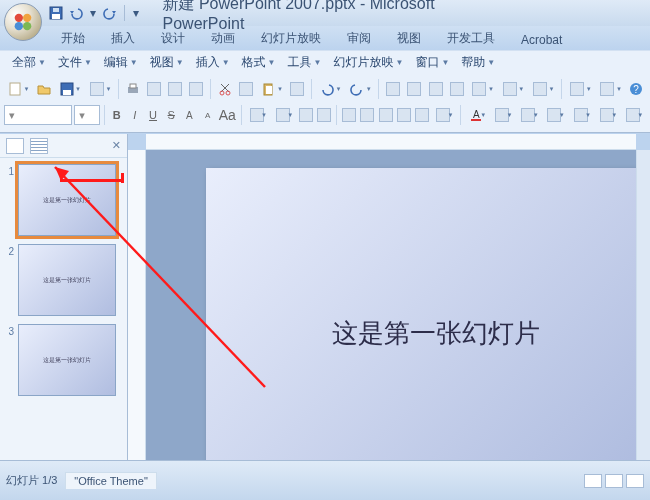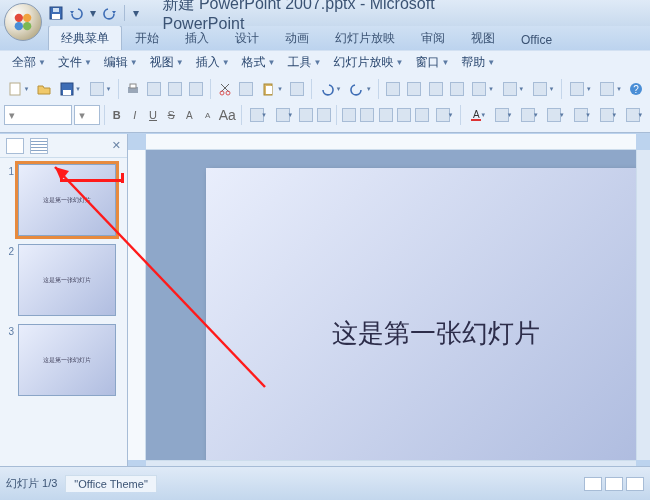--- a/index.html
+++ b/index.html
@@ -59,21 +59,21 @@
   .canvas { position:absolute; left:18px; right:14px; top:16px; bottom:14px; background:#8ea7c9; overflow:auto; }
   .slide { position:absolute; left:60px; top:18px; width:460px; height:330px; background:linear-gradient(135deg,#e9eefc,#aab8dd); box-shadow:3px 3px 6px rgba(0,0,0,.35); display:flex; align-items:center; justify-content:center; }
   .slide-text { font-size:26px; color:#2d2d4a; font-family:"SimSun",serif; }
   .scroll-v { position:absolute; right:0; top:16px; bottom:14px; width:14px; background:#dde8f5; border-left:1px solid #cdddec; }
   .scroll-h { position:absolute; left:18px; right:14px; bottom:0; height:14px; background:#dde8f5; border-top:1px solid #cdddec; }
   
   
   .notes { position:absolute; left:146px; right:14px; height:22px; bottom:4px; background:#fff; border:1px solid #a7bcd6; padding:2px 6px; font-size:12px; color:#333; display:flex; align-items:center; }
   
   
-  .statusbar { position:absolute; left:0; right:0; bottom:0; height:34px; background:linear-gradient(#dfeaf7,#c3d7ed); border-top:1px solid #a7bcd6; display:flex; align-items:center; padding:0 6px; font-size:11px; color:#3b5374; gap:8px; }
+  .statusbar { position:absolute; left:0; right:0; bottom:0; height:40px; background:linear-gradient(#dfeaf7,#c3d7ed); border-top:1px solid #a7bcd6; display:flex; align-items:center; padding:0 6px; font-size:11px; color:#3b5374; gap:8px; }
   .statusbar .tabbtn { padding:2px 8px; background:#eef4fb; border:1px solid #cdddec; border-bottom:none; }
   .statusbar .right { margin-left:auto; display:flex; gap:3px; }
   .view-btn { width:18px; height:14px; border:1px solid #a7bcd6; background:#fff; }
   
   
   .annot { position:absolute; pointer-events:none; z-index:50; }
   .underline { position:absolute; left:60px; top:46px; width:62px; height:3px; background:#ff1a1a; }
   .underline::after { content:""; position:absolute; right:-2px; top:-6px; width:3px; height:10px; background:#ff1a1a; }
   
   svg.arrow { position:absolute; left:35px; top:24px; width:250px; height:250px; overflow:visible; }
@@ -113,29 +113,29 @@
           <path d="M11 8 l2 -3 l-4 0 z" fill="#3e6db5"></path>
         </svg>
       </span>
     <span class="qat-divider"></span>
     <span class="qat-drop">▾</span>
   </div>
   <div class="title-text">新建 PowerPoint 2007.pptx - Microsoft PowerPoint</div>
 </div>
 
 <div class="ribbon-tabs">
-  <div class="tab active">经典菜单</div>
   <div class="tab">开始</div>
   <div class="tab">插入</div>
   <div class="tab">设计</div>
   <div class="tab">动画</div>
   <div class="tab">幻灯片放映</div>
   <div class="tab">审阅</div>
   <div class="tab">视图</div>
-  <div class="tab">Office</div>
+  <div class="tab">开发工具</div>
+  <div class="tab">Acrobat</div>
 </div>
 
 <div class="menubar">
   <div class="menu-item">
       <span>全部</span>
       <span class="caret">▼</span>
     </div>
   <div class="menu-item">
       <span>文件</span>
       <span class="caret">▼</span>

